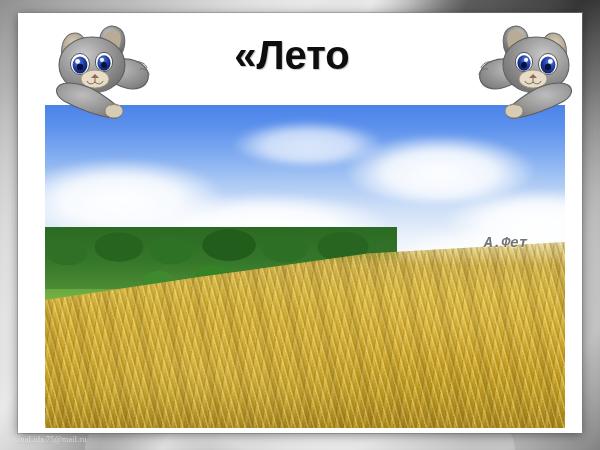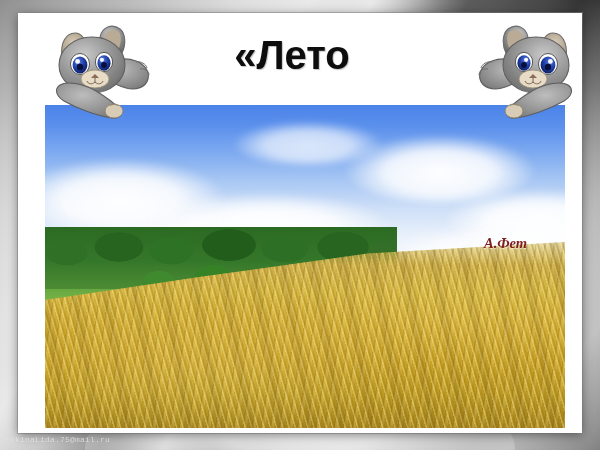--- a/index.html
+++ b/index.html
@@ -301,39 +301,39 @@
     color: #111111;
     text-shadow: 0 1px 1px rgba(255,255,255,0.55);
     white-space: nowrap;
   }
   #poem .line { display: block; }
 
   #poem-author {
     position: absolute;
     left: 466px;
     top: 222px;
-    font-family: Liberation Serif, serif;
+    font-family: Liberation Mono, monospace;
     font-weight: bold;
     font-style: italic;
     font-size: 14.5px;
-    color: #7f1d1d;
+    color: #737373;
     text-shadow: 0 1px 1px rgba(255,255,255,0.6);
   }
 
   
   .kitten { position: absolute; }
   #kitten-left  { left: 22px;  top: 8px;  width: 124px; height: 104px; }
   #kitten-right { left: 446px; top: 8px;  width: 124px; height: 104px; transform: scaleX(-1); }
 
   
   #watermark {
     position: absolute;
     left: 5px;
     bottom: 6px;
-    font-family: Liberation Mono, monospace;
+    font-family: Liberation Serif, serif;
     font-size: 8px;
     color: rgba(245,245,245,0.72);
     letter-spacing: 0.2px;
     text-shadow: 0 0 1px rgba(0,0,0,0.12);
     white-space: nowrap;
   }
 </style>
 </head>
 <body>
 

